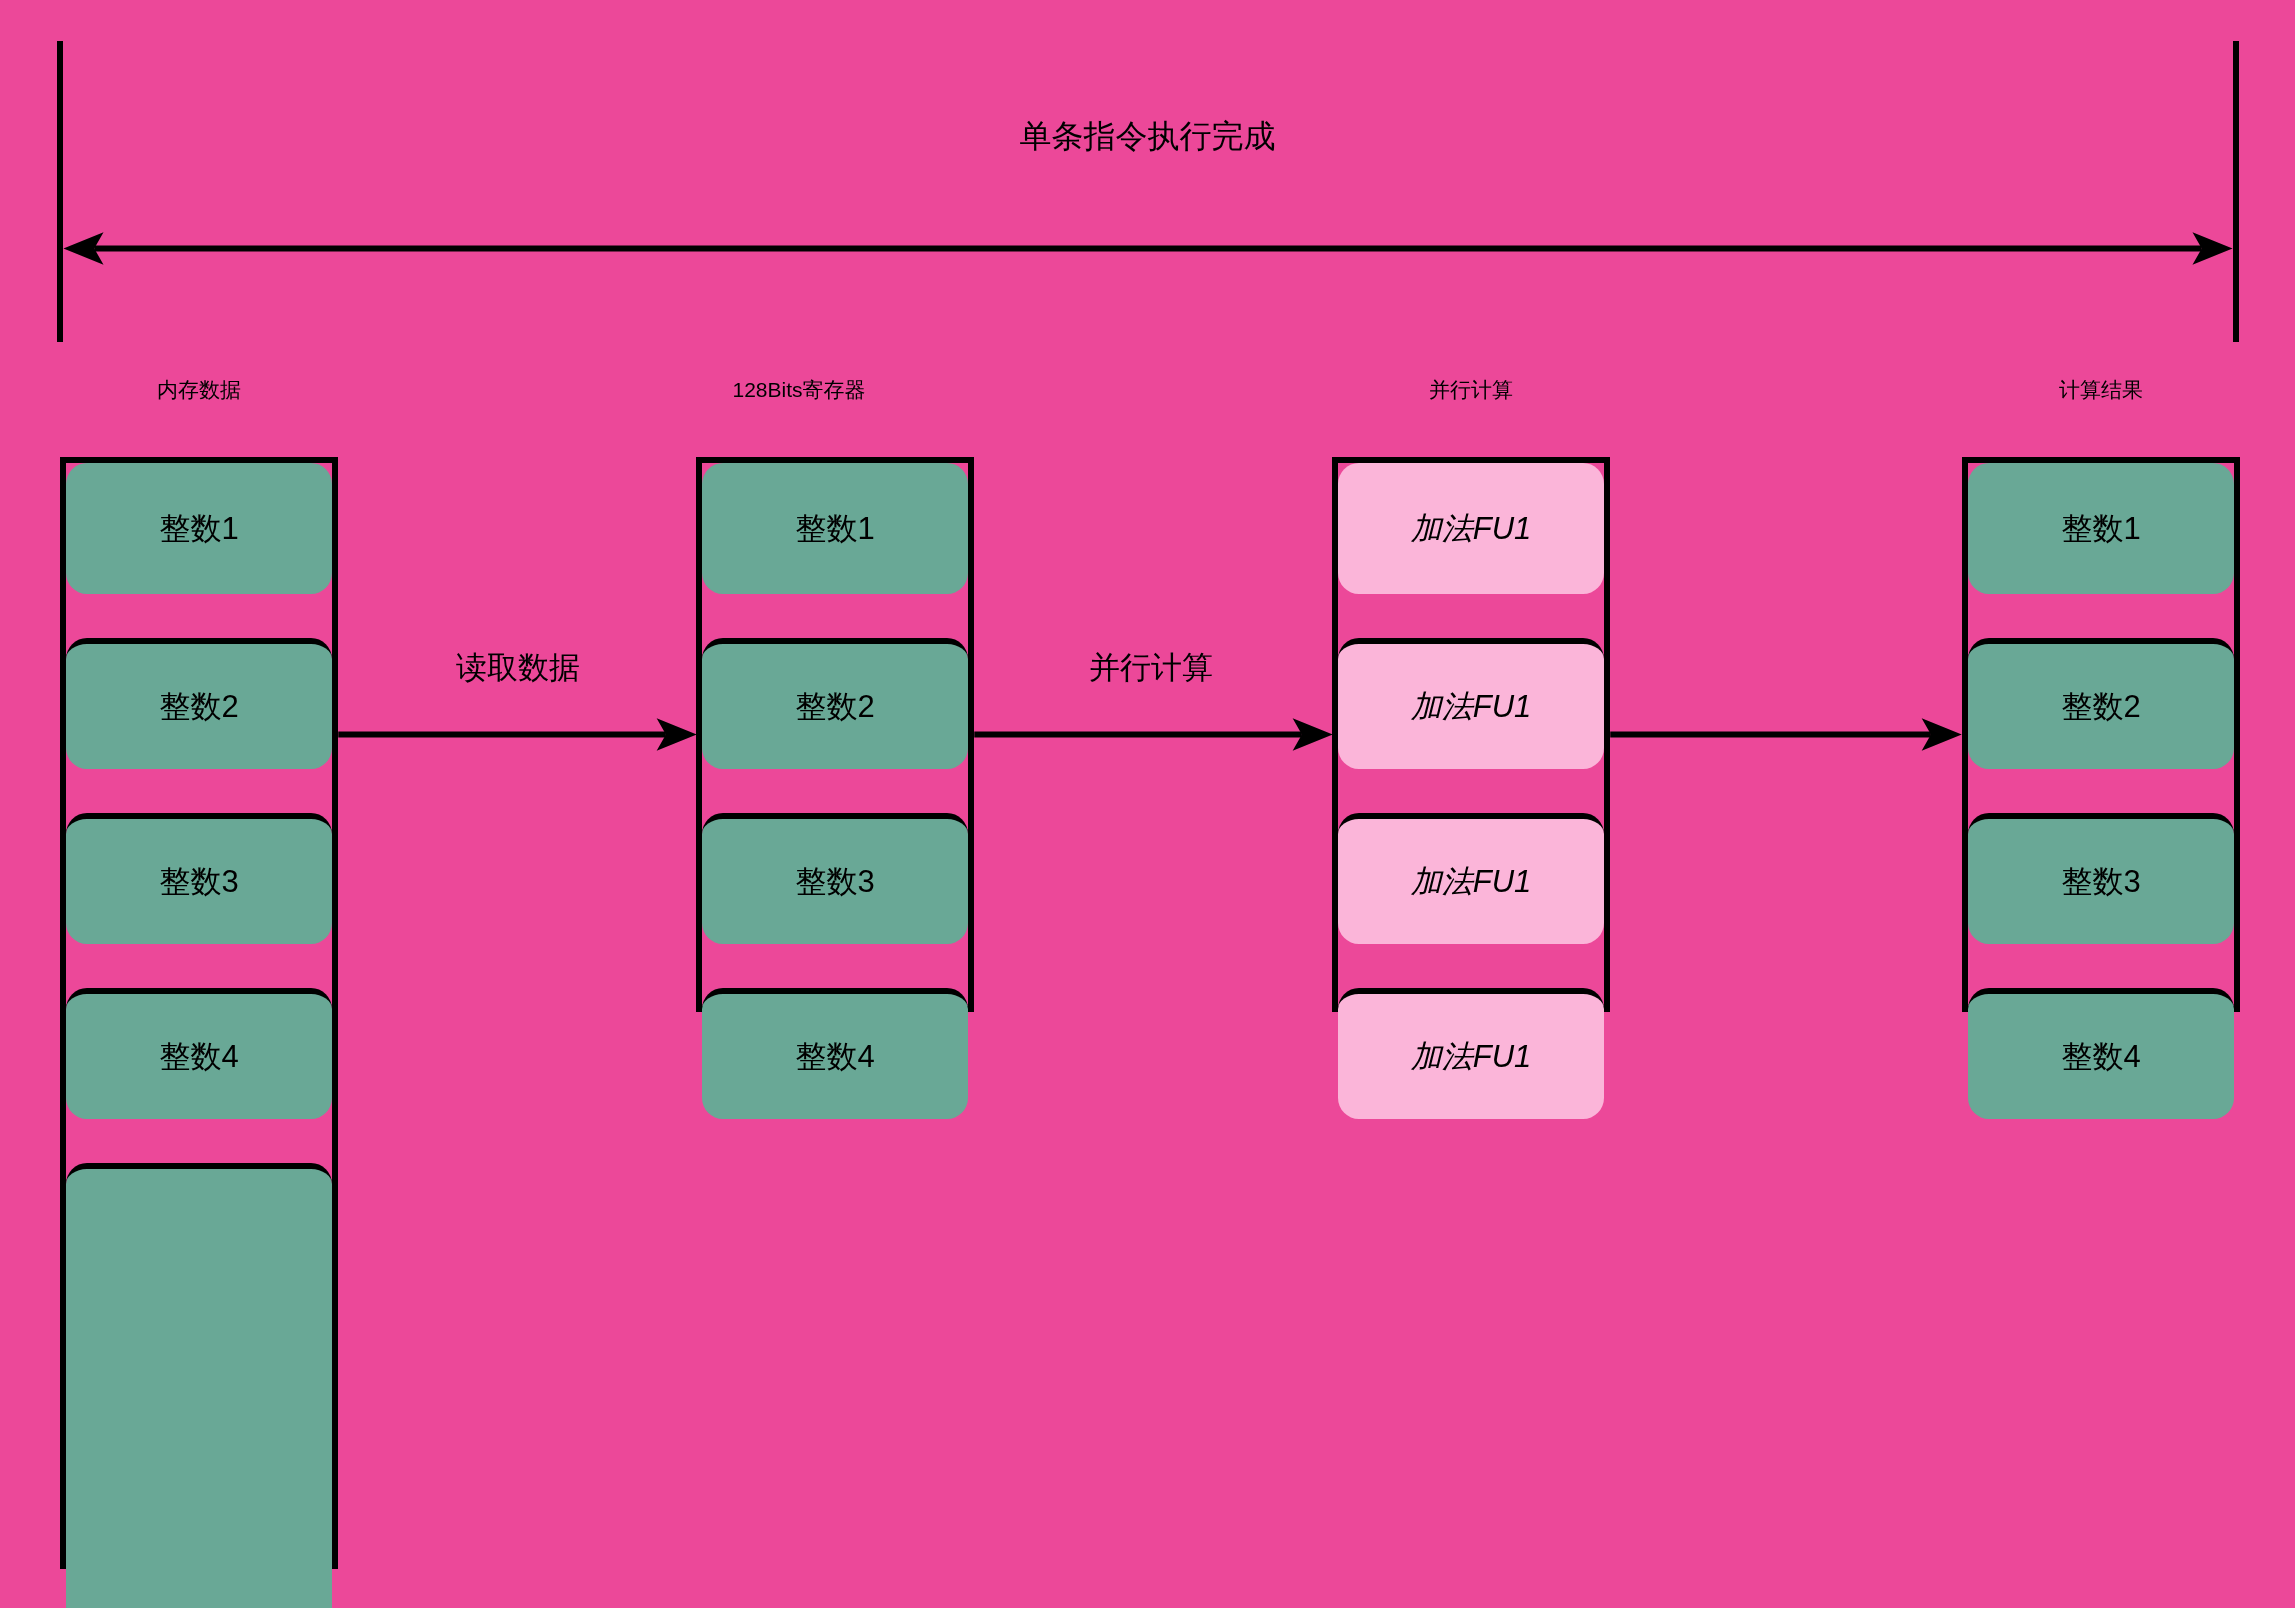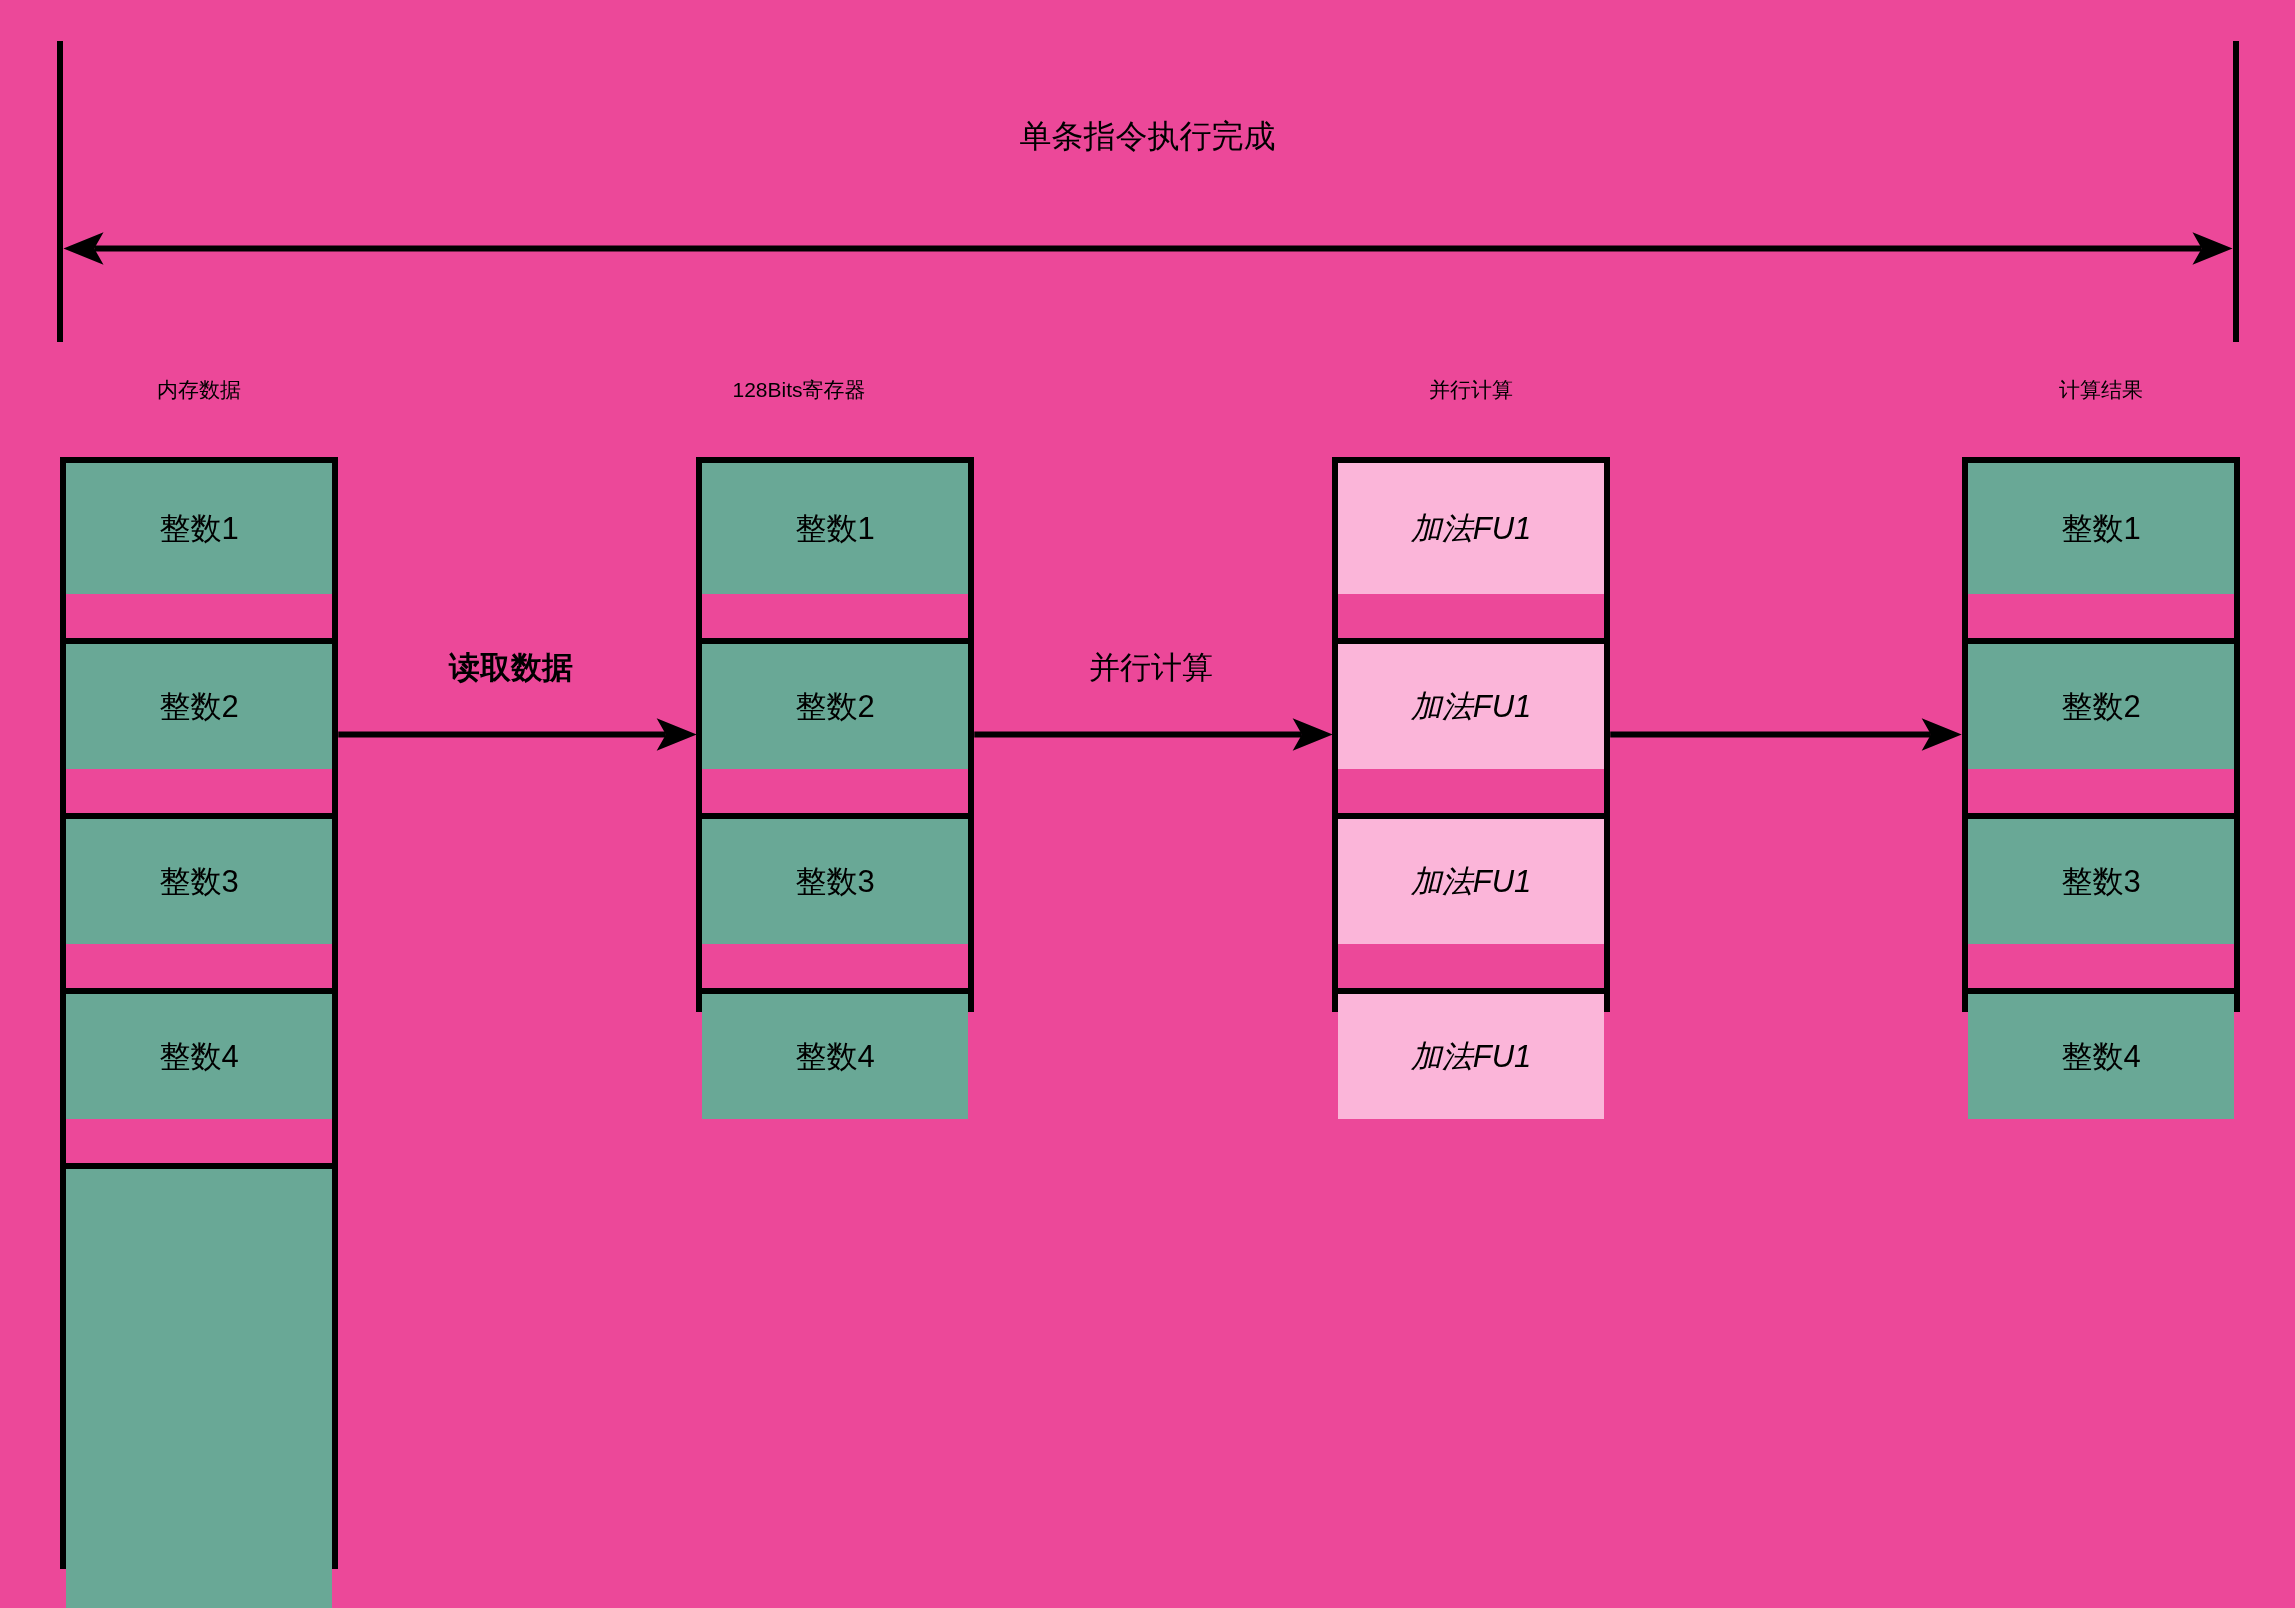--- a/index.html
+++ b/index.html
@@ -60,20 +60,21 @@
     width: 278px;
     border: 6.2px solid #000;
   }
   .cell {
     height: 131px;
     display: flex;
     align-items: center;
     justify-content: center;
     font-size: 31px;
     white-space: nowrap;
+    border-radius: 21px;
   }
   .cell + .cell { border-top: 6.2px solid #000; margin-top: 44px; }
   .cell-tall { height: 551px; }
 
   
   .flow-arrow {
     position: absolute;
     top: 716px;
     height: 37px;
   }
@@ -129,21 +130,21 @@
     <div class="cell" style="background-color: rgb(251, 181, 217);">加法FU1</div>
   </div>
 
   <div class="box" style="left:1962px; height:555px;">
     <div class="cell" style="background-color: rgb(105, 168, 150);">整数1</div>
     <div class="cell" style="background-color: rgb(105, 168, 150);">整数2</div>
     <div class="cell" style="background-color: rgb(105, 168, 150);">整数3</div>
     <div class="cell" style="background-color: rgb(105, 168, 150);">整数4</div>
   </div>
 
-  <div class="arrow-label" style="left:318px;font-weight:bold;">读取数据</div>
+  <div class="arrow-label" style="left:325px;">读取数据</div>
   <svg class="flow-arrow" style="left:338px;" width="359" height="37" viewBox="0 0 465 48">
     <line x1="0" y1="24" x2="425" y2="24" stroke="#000" stroke-width="8"></line>
     <polygon points="465,24 413,3 425,24 413,45" fill="#000"></polygon>
   </svg>
 
   <div class="arrow-label" style="left:958px;">并行计算</div>
   <svg class="flow-arrow" style="left:974px;" width="359" height="37" viewBox="0 0 465 48">
     <line x1="0" y1="24" x2="425" y2="24" stroke="#000" stroke-width="8"></line>
     <polygon points="465,24 413,3 425,24 413,45" fill="#000"></polygon>
   </svg>

